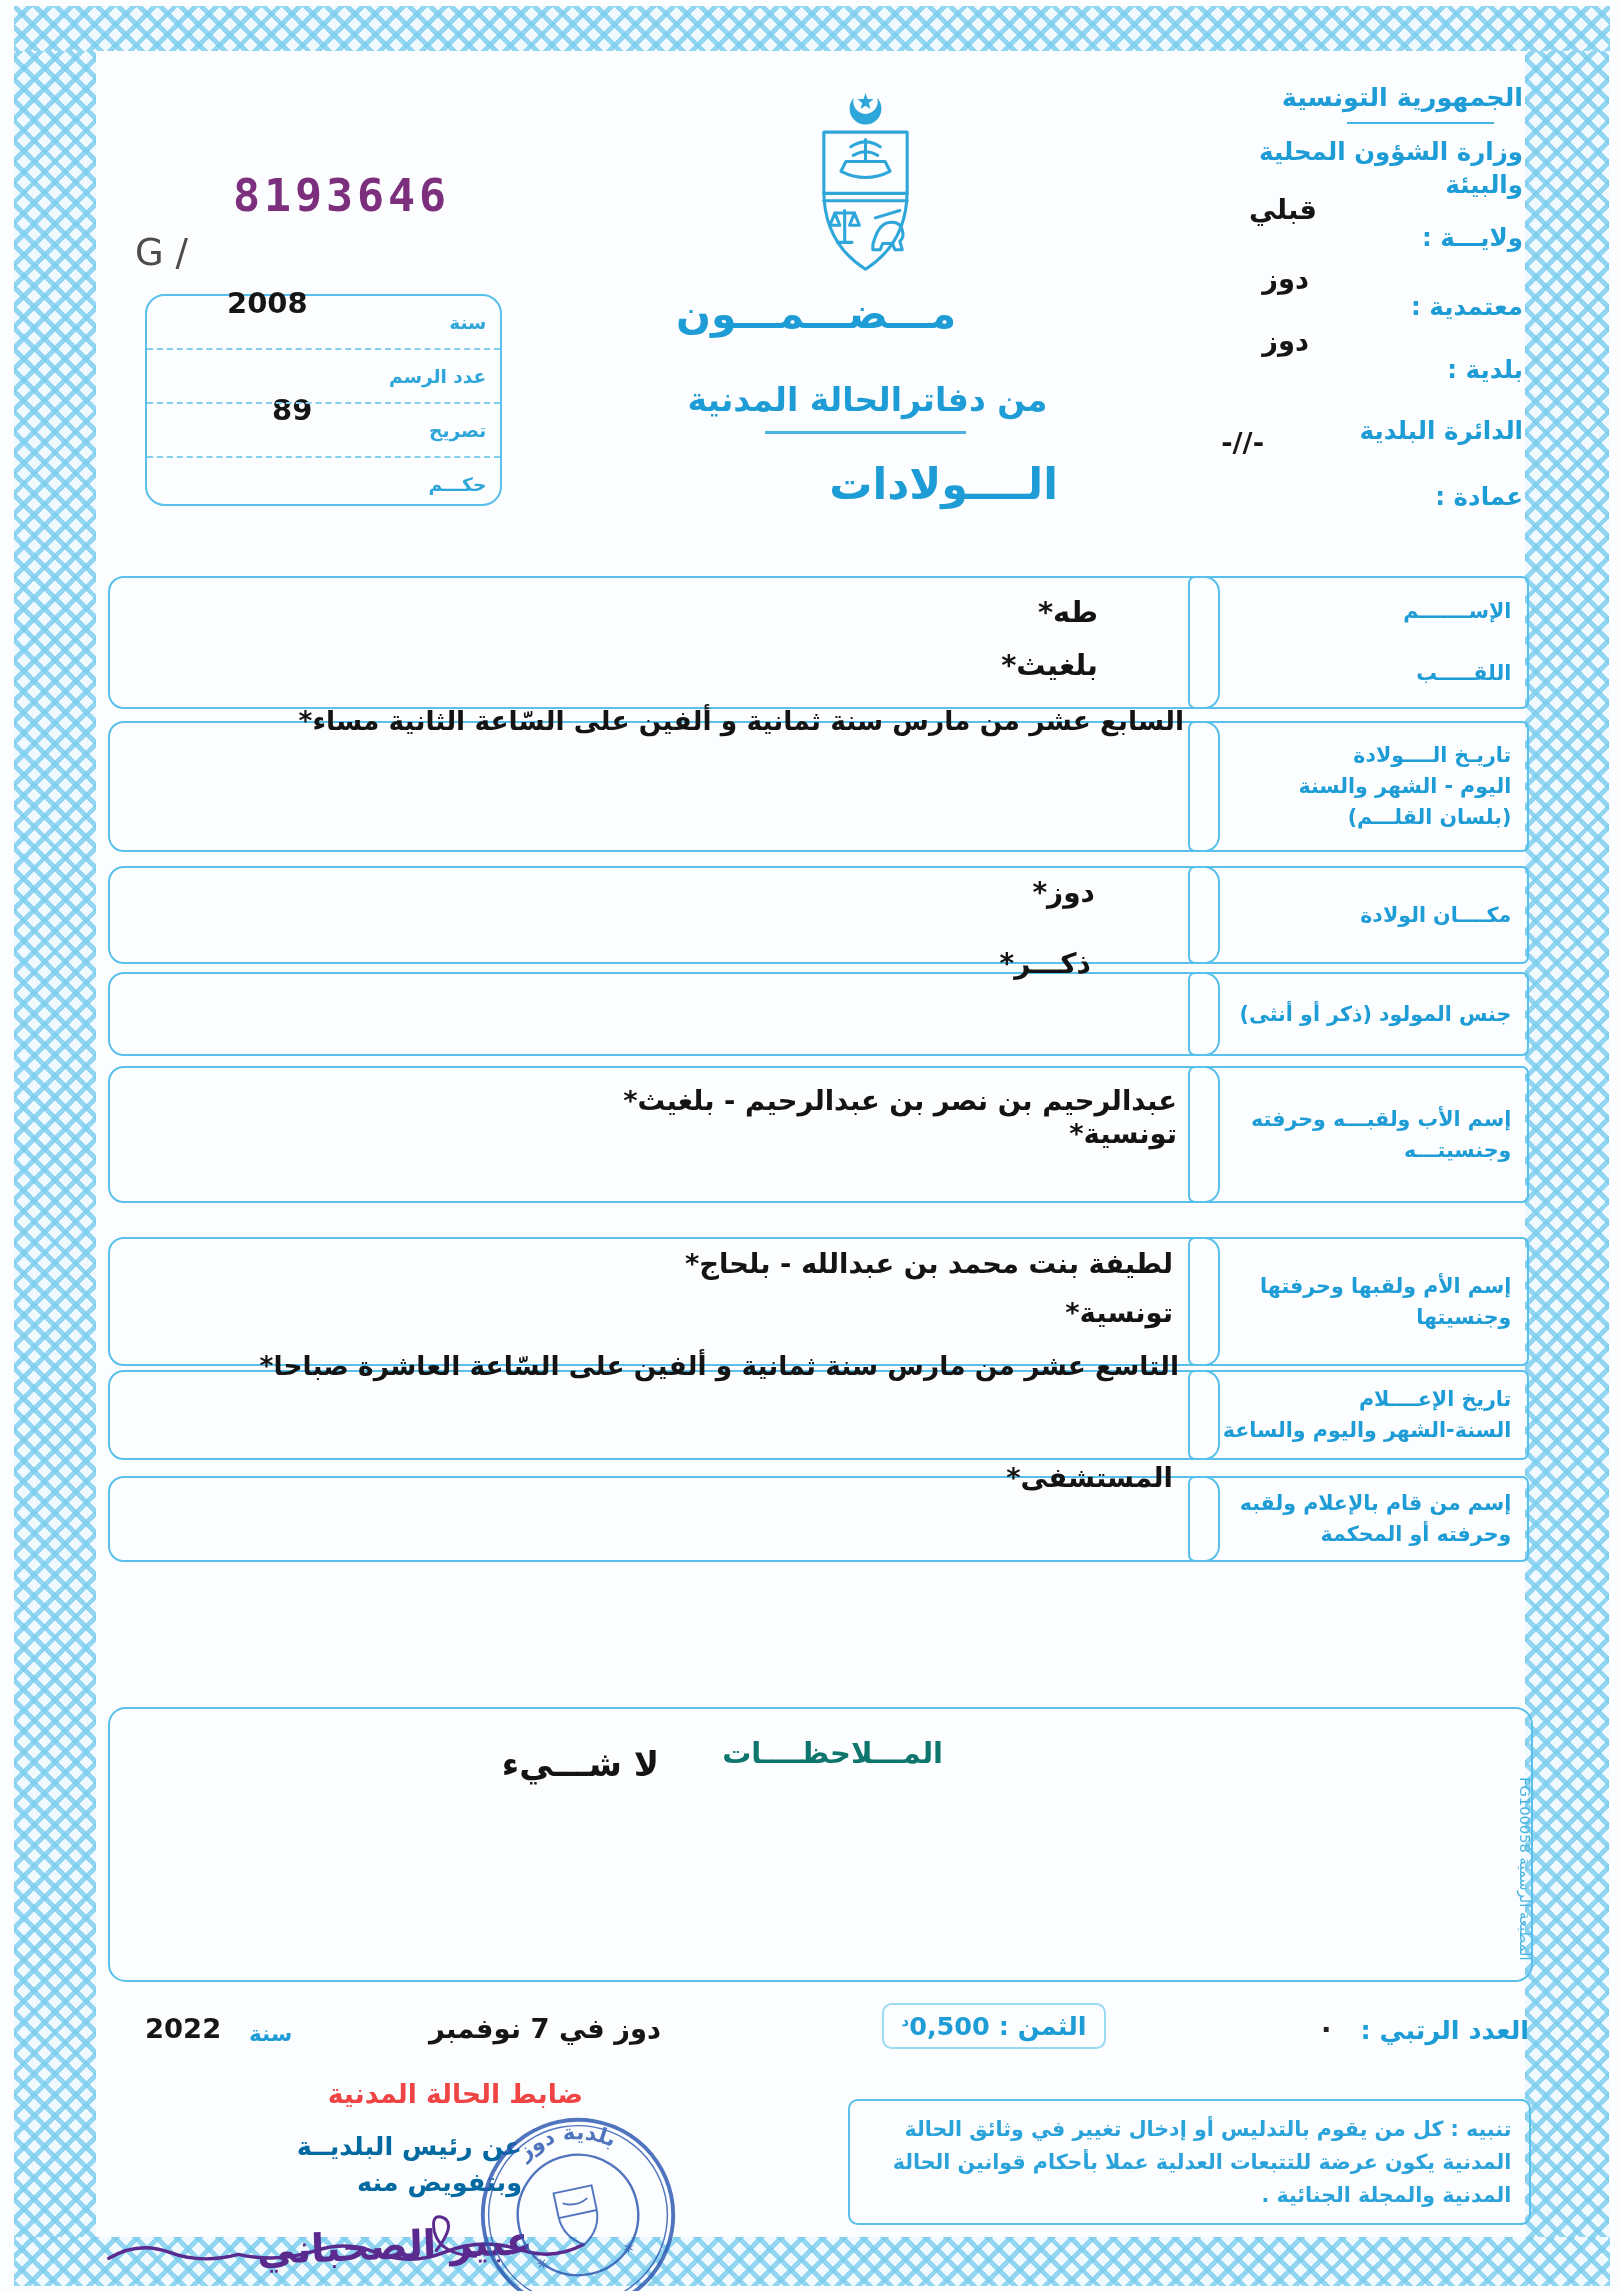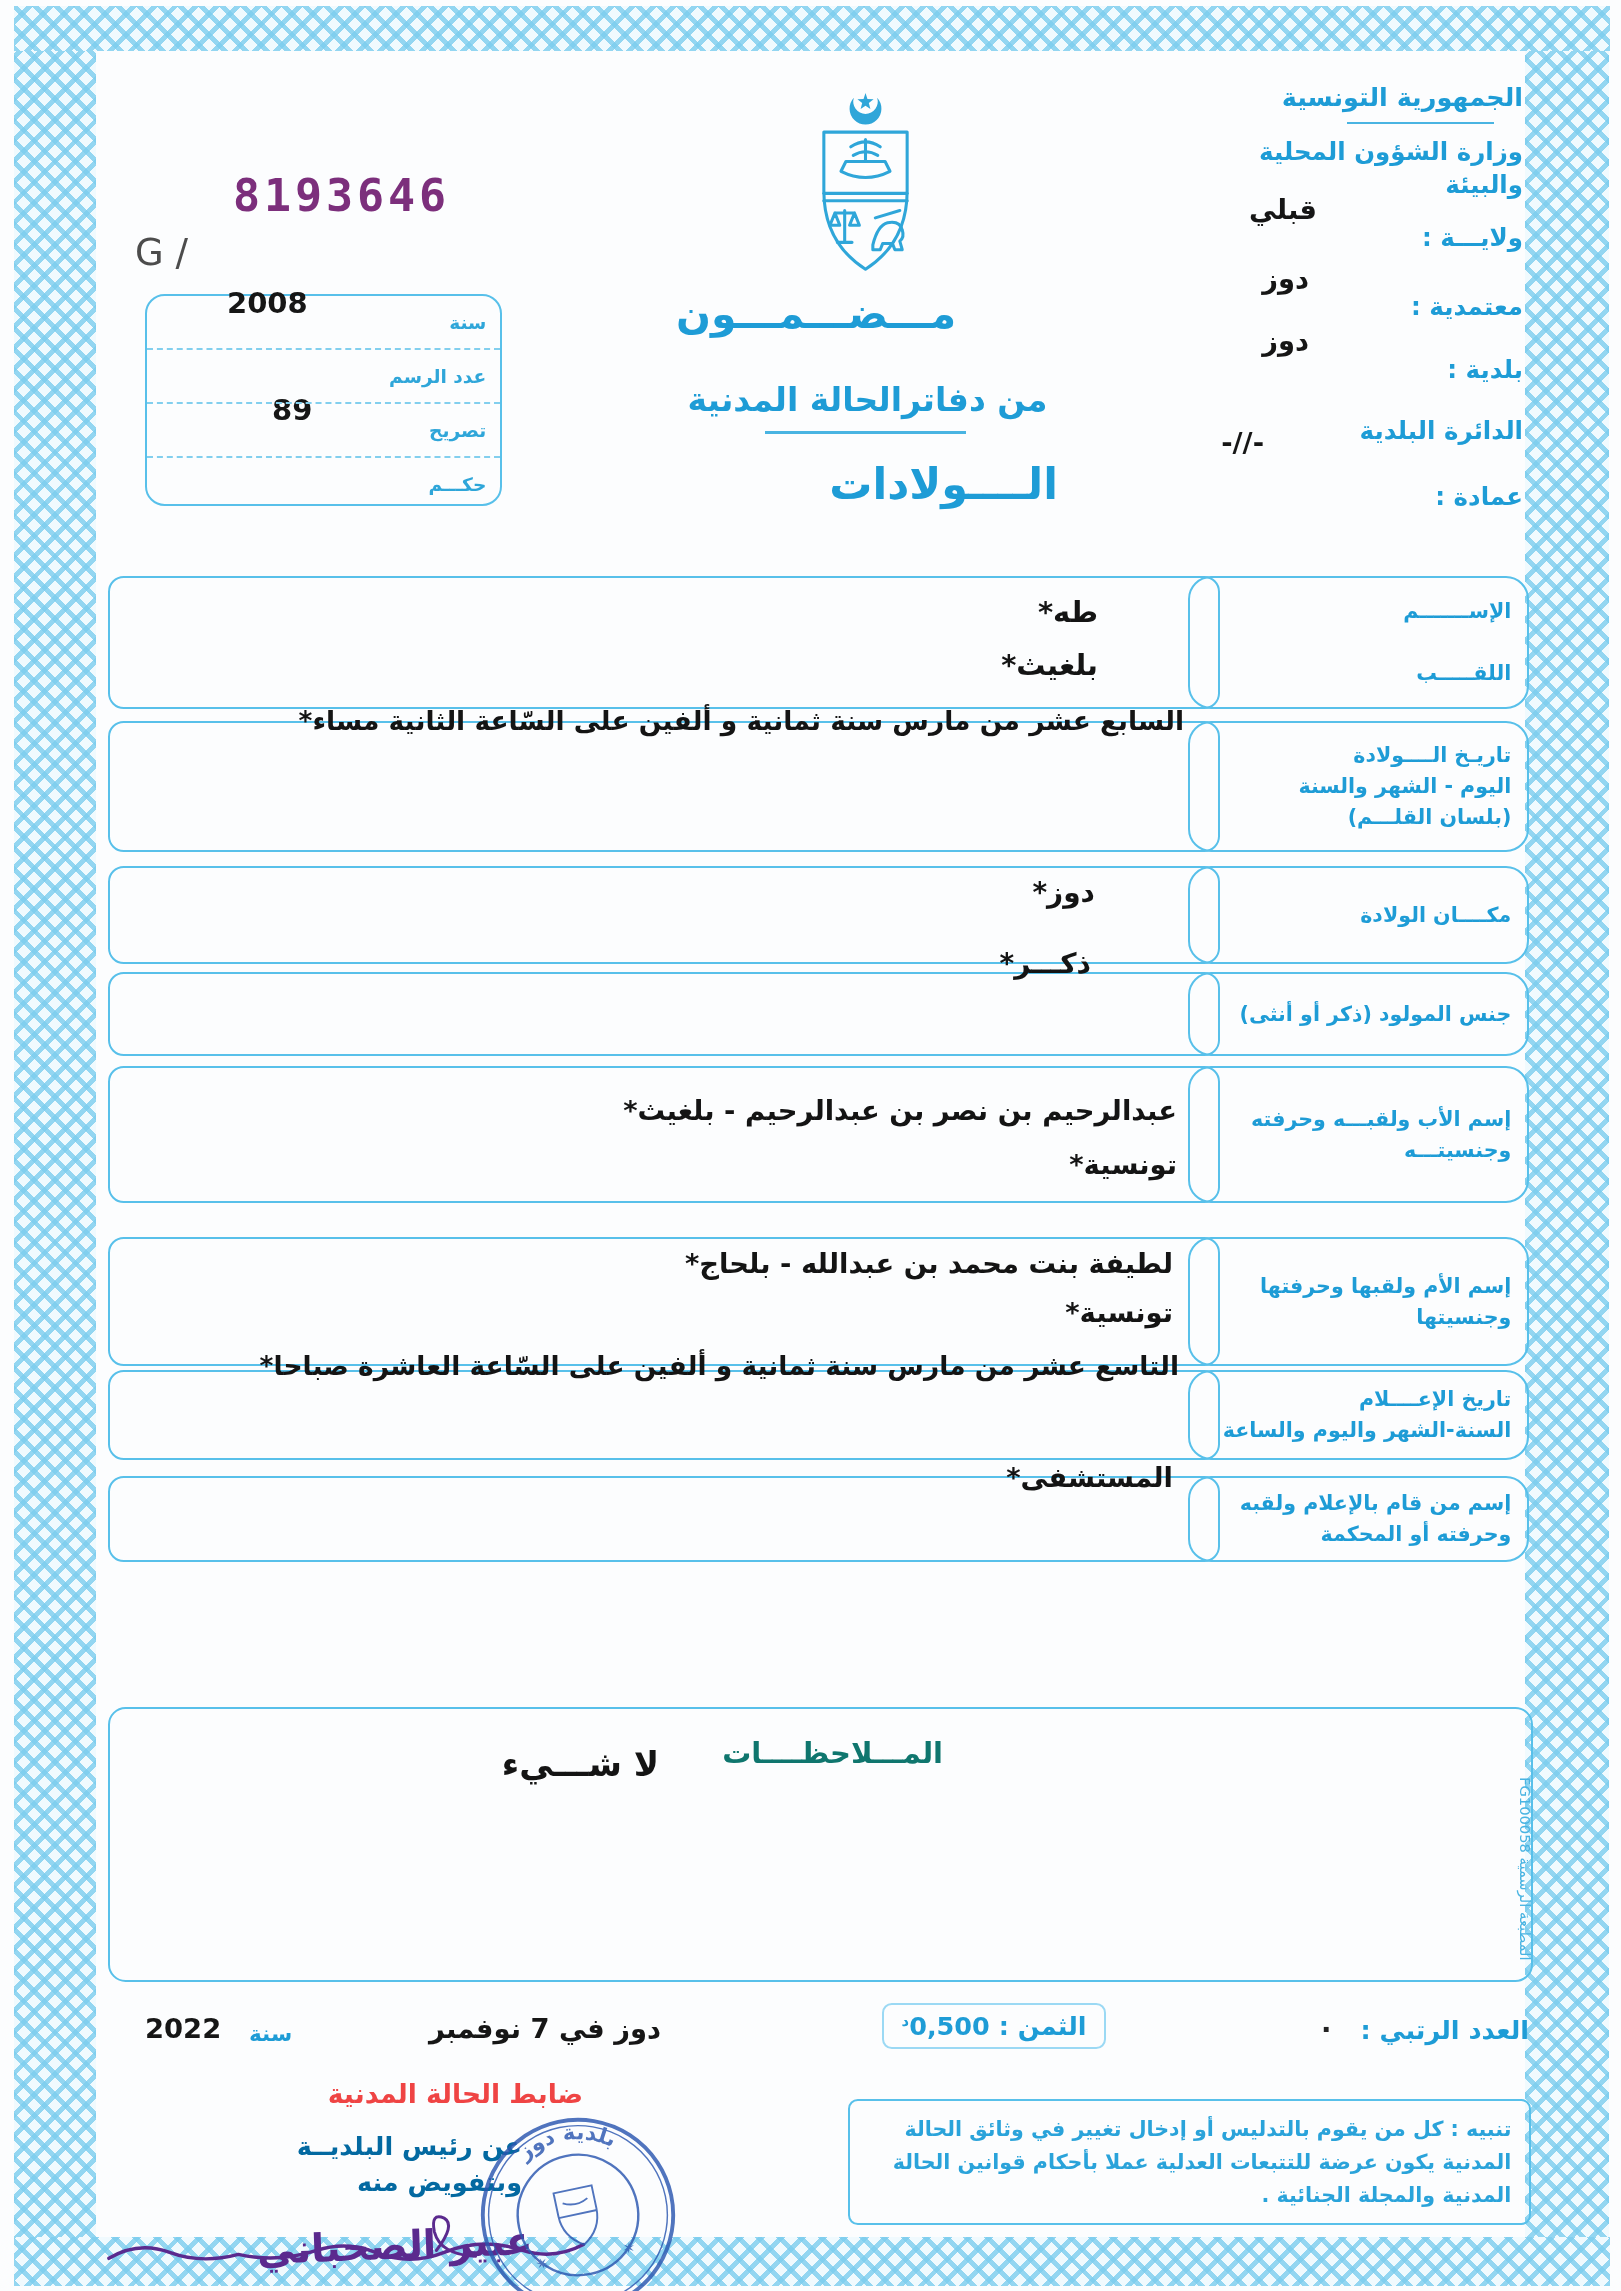--- a/index.html
+++ b/index.html
@@ -55,31 +55,31 @@
   .f1l{top:292px}.f1v{right:312px;top:263px}
   .f2l{top:355px}.f2v{right:312px;top:325px}
   .f3l{top:416px}.f3v{right:357px;top:427px}
   .f4l{top:482px}
 
   
   .frow{position:absolute;left:108px;width:1421px}
   .cbox{position:absolute;left:0;top:0;width:1108px;height:100%;border:2.5px solid #58c0ea;border-radius:15.7px;background:transparent}
   .lbox{
     position:absolute;right:0;top:0;width:306px;height:100%;
-    border:2.5px solid #58c0ea;border-radius:23px;
+    border:2.5px solid #58c0ea;border-radius:7px;
     color:#1e9cd6;font-weight:bold;font-size:20.6px;line-height:1.5;
     direction:rtl;text-align:right;padding:0 15.7px;
     display:flex;flex-direction:column;justify-content:center;
   }
   .val{position:absolute;direction:rtl;text-align:right;color:#141414;font-weight:bold}
   .row1{top:576px;height:129px}  .val1{right:120px;top:7.8px;font-size:29px;line-height:53px}
   .row2{top:721px;height:127px}  .val2{right:34px;top:-17.6px;font-size:26.5px}
   .row3{top:866px;height:94px}   .val3{right:123px;top:7.8px;font-size:28px}
   .row4{top:972px;height:80px}   .val4{right:127px;top:-27.4px;font-size:28px}
-  .row5{top:1066px;height:133px} .val5{right:41px;top:15.7px;font-size:27.4px;line-height:54px}
+  .row5{top:1066px;height:133px} .val5{right:41px;top:15.7px;font-size:27.4px;line-height:33px}
   .row6{top:1237px;height:125px} .val6{right:45px;top:0px;font-size:27.4px;line-height:49px}
   .row7{top:1370px;height:86px}  .val7{right:39px;top:-21.6px;font-size:26.5px}
   .row8{top:1476px;height:82px}  .val8{right:45px;top:-15.7px;font-size:27.4px}
   .row9{top:1580px;height:96px}  .val9{right:45px;top:-3.9px;font-size:28px}
 
   
   .remarks{left:108px;top:1707px;width:1421px;height:271px;border:2.5px solid #58c0ea;border-radius:17.6px}
   .remarks-title{position:absolute;right:588px;top:27.4px;font-size:29px;font-weight:bold;color:#0f766e;direction:rtl}
   .remarks-value{position:absolute;right:872px;top:35px;font-size:34px;color:#141414;font-weight:bold;direction:rtl}
 

